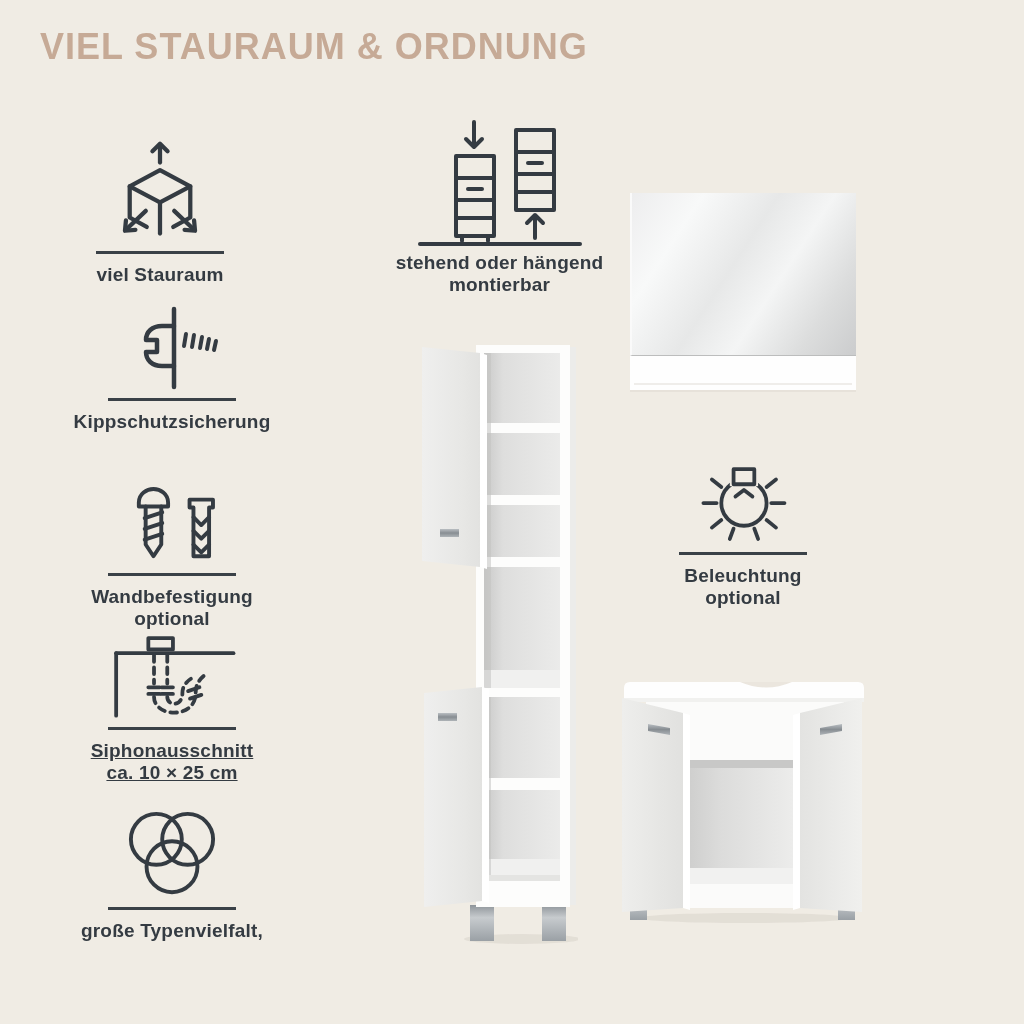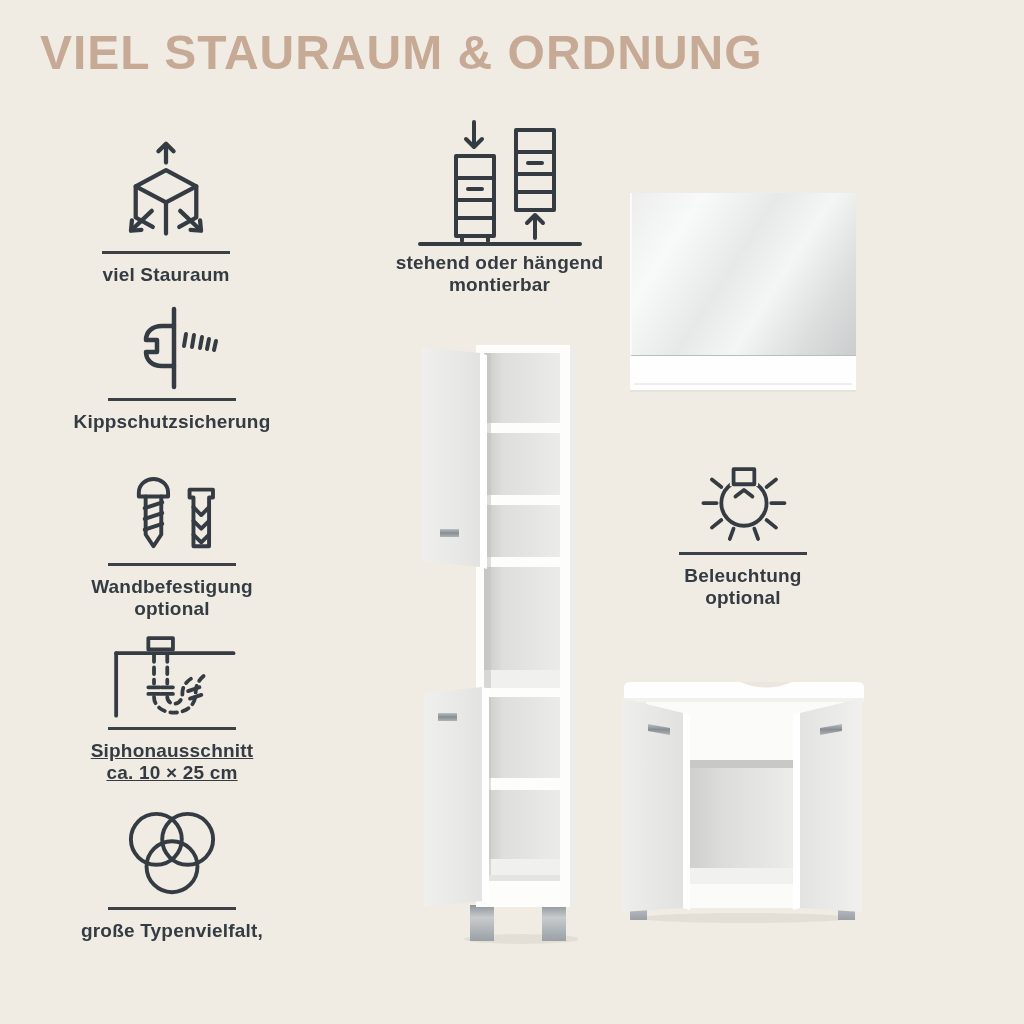--- a/index.html
+++ b/index.html
@@ -4,21 +4,21 @@
 <style>
   html,body{margin:0;padding:0;}
   .canvas{
     position:relative; width:1024px; height:1024px; overflow:hidden;
     background:#f0ece4;
     font-family:"Liberation Sans", sans-serif;
     color:#343b42;
   }
   .page-title{
     position:absolute; left:40px; top:28px; width:950px;
-    font-size:48px; font-weight:700; letter-spacing:1px;
+    font-size:36px; font-weight:700; letter-spacing:1px;
     color:#c6aa96; line-height:1.05;
   }
   .feature{
     position:absolute; display:flex; flex-direction:column; align-items:center;
     text-align:center;
   }
   .feature .icon-box{ display:flex; align-items:flex-end; justify-content:center; }
   .divider{ width:128px; height:3px; background:#3a4147; margin:7px auto 10px; }
   .label{
     font-size:19px; font-weight:700; line-height:1.18; letter-spacing:0.2px; color:#343b42;
@@ -45,21 +45,21 @@
   }
   .product{ position:absolute; }
 </style>
 </head>
 <body>
 
 <div class="canvas">
 
   <div class="page-title">VIEL STAURAUM &amp; ORDNUNG</div>
 
-  <div class="feature" style="left:51px; top:134px; width:230px;">
+  <div class="feature" style="left:45px; top:134px; width:230px;">
     <div class="icon-box" style="height:110px;">
       <svg width="116" height="106" viewBox="0 0 120 112">
         <path class="stroke" d="M60,26 V7"></path>
         <path class="stroke" d="M52,14 L60,6 L68,14"></path>
         <path class="stroke" d="M60,34 L92,51 L60,68 L28,51 Z"></path>
         <path class="stroke" d="M28,51 V84 L46,94"></path>
         <path class="stroke" d="M92,51 V84 L74,94"></path>
         <path class="stroke" d="M60,68 V101"></path>
         <path class="stroke" d="M45,77 L24,97"></path>
         <path class="stroke" d="M34,97 L23,98 L24,87"></path>
@@ -80,21 +80,21 @@
         <path class="stroke-thin" d="M82,30 L80,42"></path>
         <path class="stroke-thin" d="M90,32 L88,43"></path>
         <path class="stroke-thin" d="M97,34 L95,44"></path>
         <path class="stroke-thin" d="M104,36 L102,45"></path>
       </svg>
     </div>
     <div class="divider"></div>
     <div class="label">Kippschutzsicherung</div>
   </div>
 
-  <div class="feature" style="left:57px; top:474px; width:230px;">
+  <div class="feature" style="left:57px; top:484px; width:230px;">
     <div class="icon-box" style="height:82px;">
       <svg width="118" height="80" viewBox="0 0 120 82">
         <path class="stroke-thin" d="M26,17 C26,8 34,3 41,3 C48,3 56,8 56,17 L56,21 L26,21 Z"></path>
         <path class="stroke-thin" d="M33,21 V60 L41,72 L49,60 V21"></path>
         <path class="stroke-thin" d="M32,33 L50,27"></path>
         <path class="stroke-thin" d="M32,44 L50,38"></path>
         <path class="stroke-thin" d="M32,55 L50,49"></path>
         <path class="stroke-thin" d="M78,14 H102 V22 H98 V72 H82 V22 H78 Z"></path>
         <path class="stroke-thin" d="M82,32 L90,40 L98,32"></path>
         <path class="stroke-thin" d="M82,46 L90,54 L98,46"></path>

